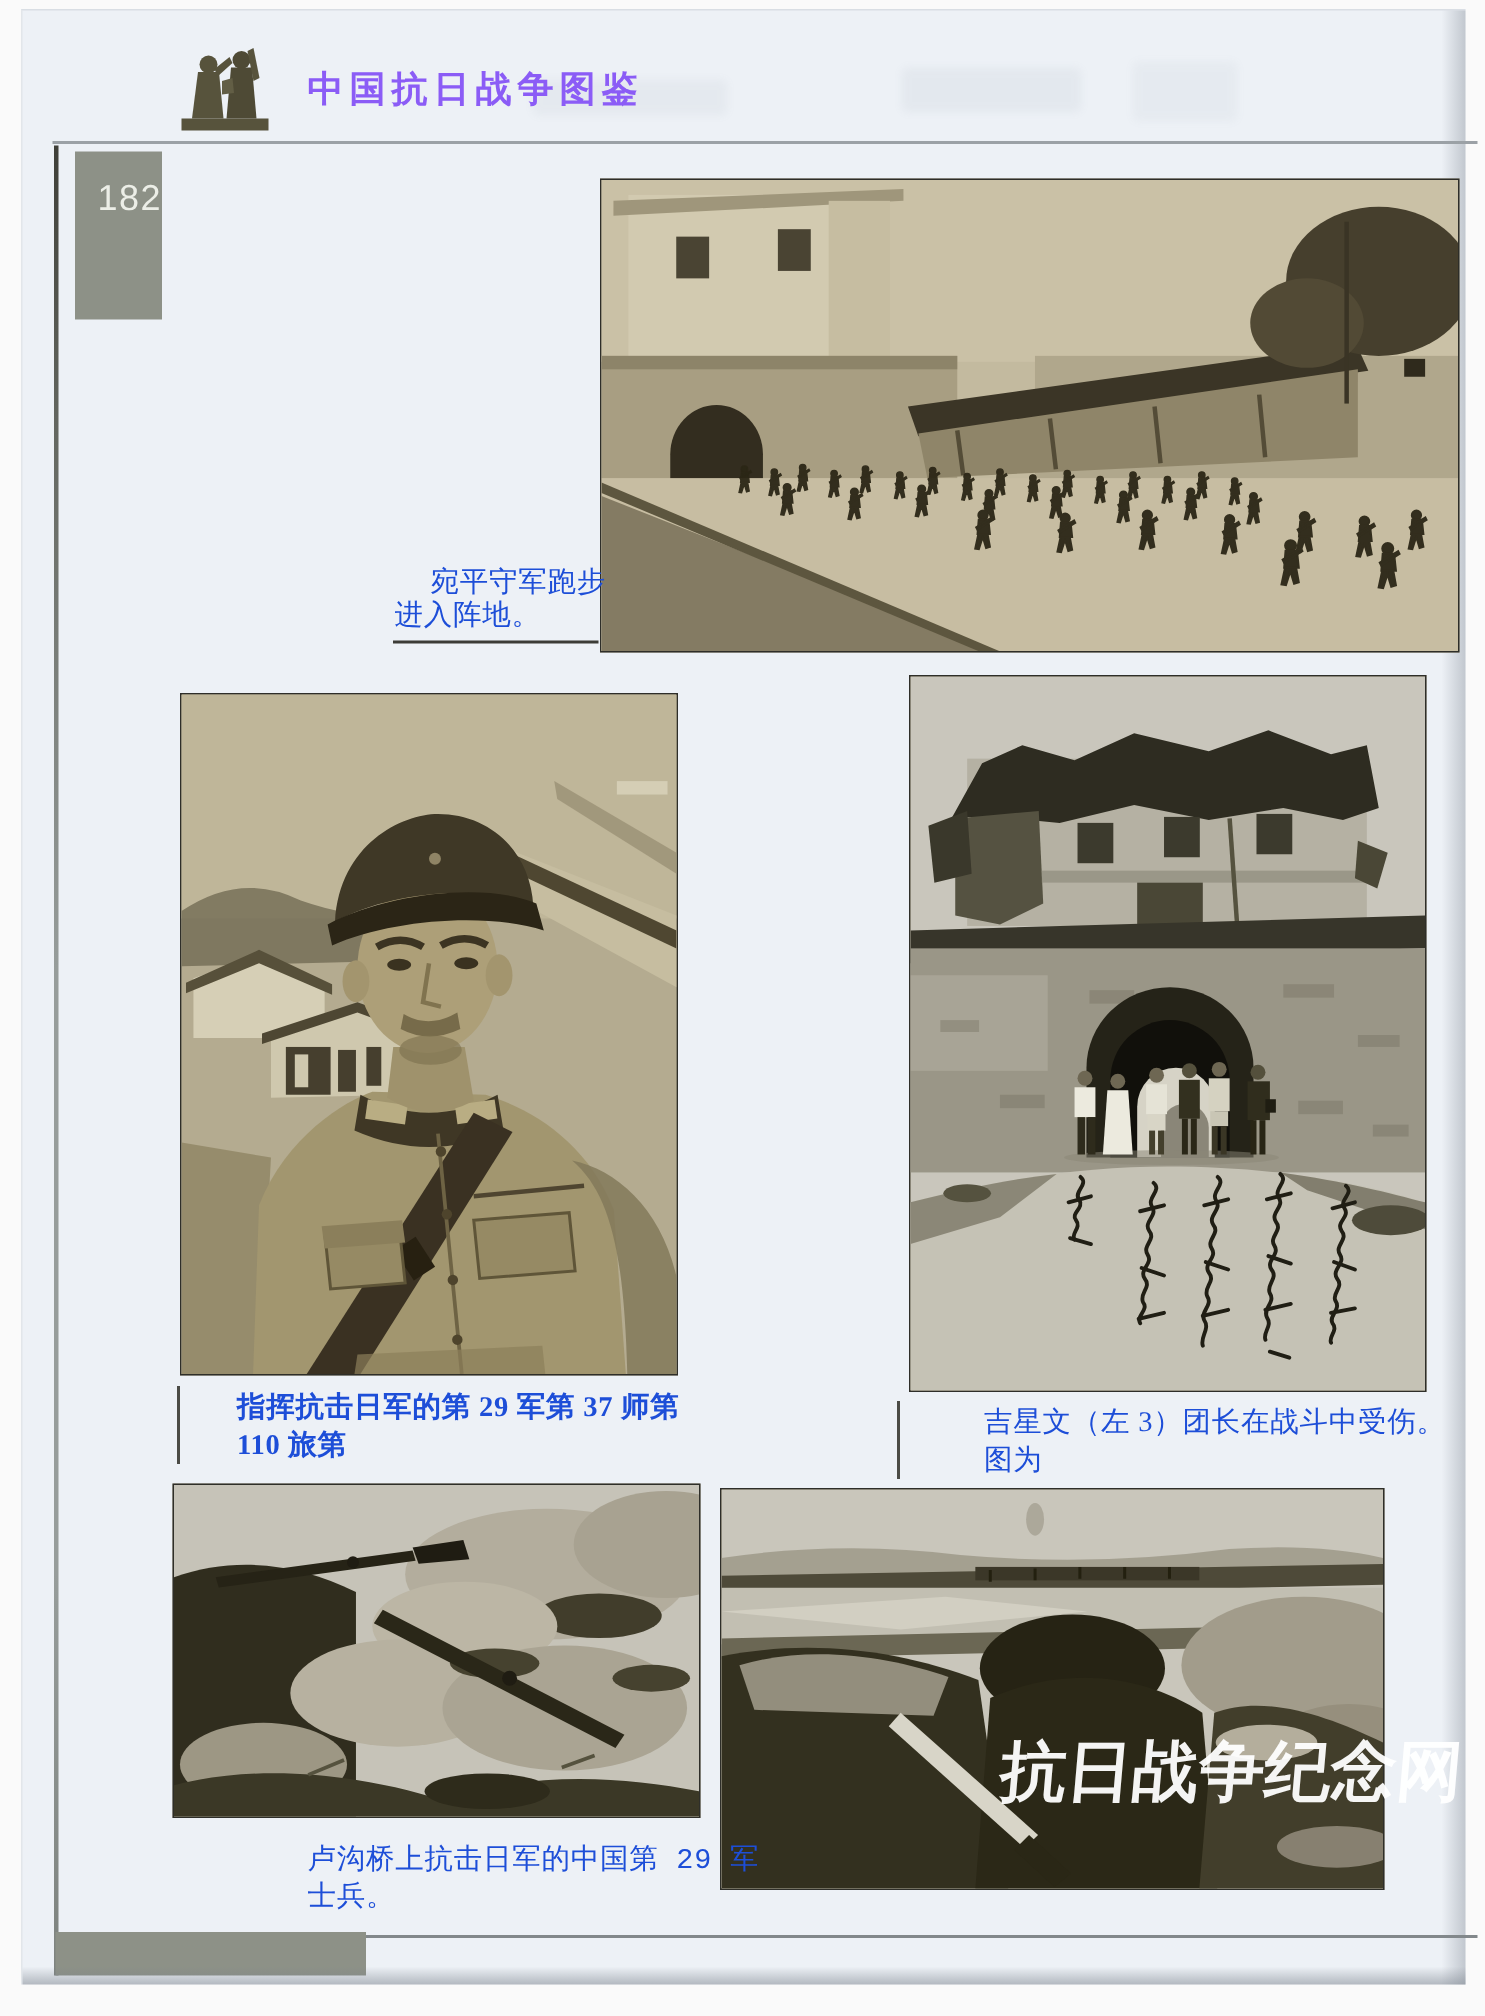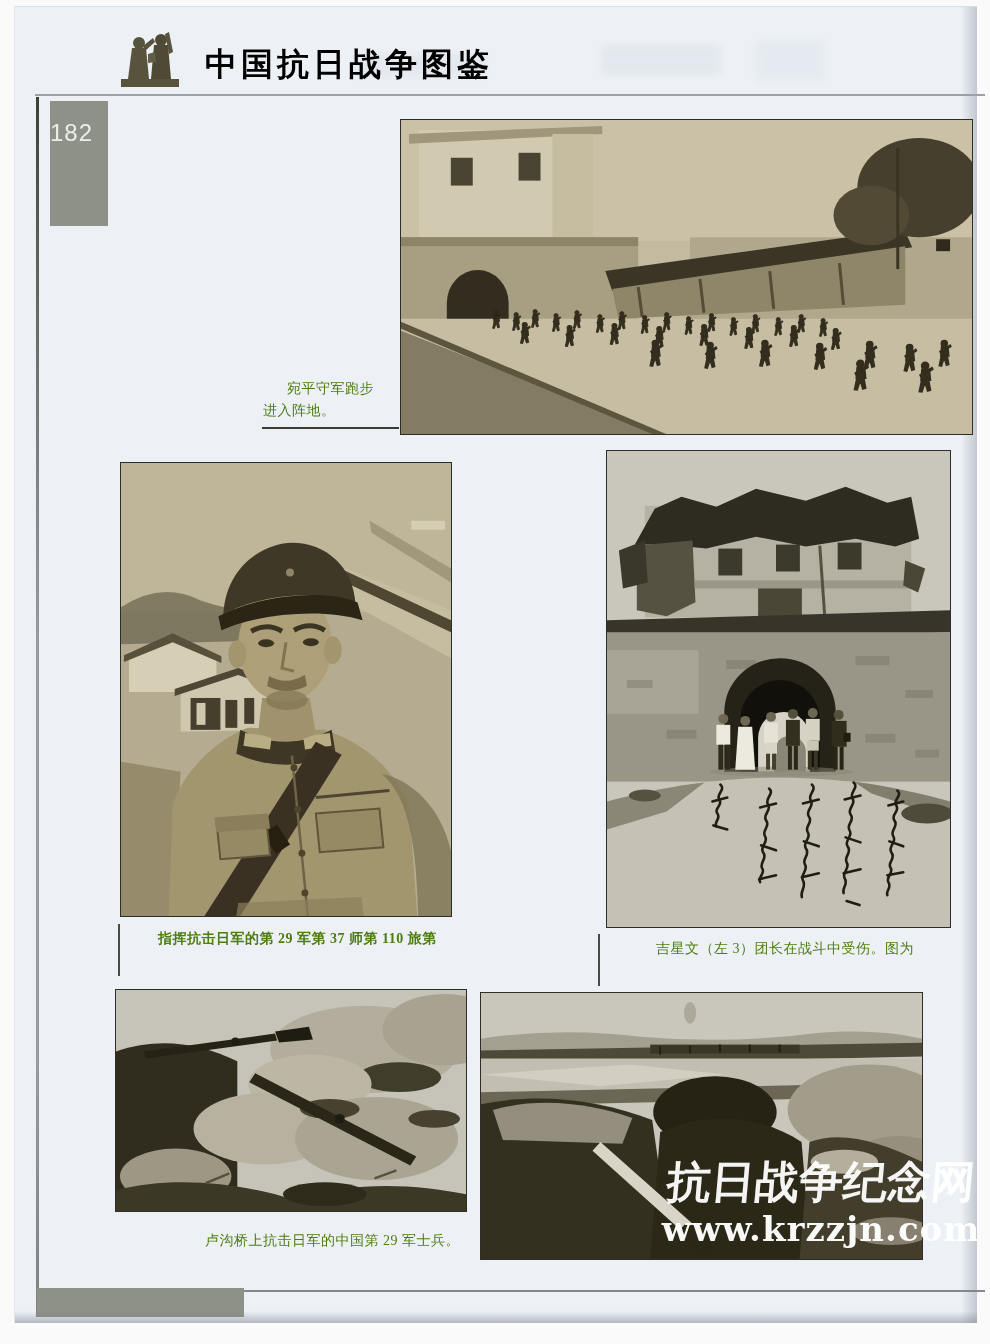--- a/index.html
+++ b/index.html
@@ -7,52 +7,52 @@
          font-family:"Liberation Serif","DejaVu Serif",serif;}
   .page{position:absolute;left:14px;top:6px;width:962px;height:1316px;
         background:#edf1f6;border-top:1px solid #d9dee4;border-left:1px solid #e2e6ea;}
   .page::before{content:"";position:absolute;right:0;top:0;bottom:0;width:16px;
         background:linear-gradient(90deg,rgba(150,158,168,0),rgba(140,148,158,.45));}
   .page::after{content:"";position:absolute;left:0;right:0;bottom:0;height:12px;
         background:linear-gradient(180deg,rgba(140,148,158,0),rgba(120,128,138,.5));}
 
   
   .logo{position:absolute;left:100px;top:25px;width:74px;height:57px;}
-  .title{position:absolute;left:190px;top:36px;margin:0;font-size:32px;font-weight:700;
-         letter-spacing:4px;color:#000000;font-family:"Liberation Sans","DejaVu Sans",sans-serif;}
+  .title{position:absolute;left:190px;top:36px;margin:0;font-size:24px;font-weight:700;
+         letter-spacing:4px;color:#8b5cf6;font-family:"Liberation Sans","DejaVu Sans",sans-serif;}
   .hdr-rule{position:absolute;left:20px;top:87px;width:950px;height:2px;background:#9ba1a6;}
   .left-rule{position:absolute;left:21px;top:90px;width:3px;height:1220px;
          background:linear-gradient(180deg,#3f3f38 0%,#63665f 15%,#979d9b 45%,#979d9b 78%,#7d827e 100%);}
-  .pageno{position:absolute;left:35px;top:94px;width:58px;height:125px;background:#8d9187;
-         color:#eceee7;font-size:24px;letter-spacing:1px;text-align:left;padding-top:18px;
+  .pageno{position:absolute;left:35px;top:94px;width:58px;height:112px;background:#8d9187;
+         color:#eceee7;font-size:24px;letter-spacing:1px;text-align:right;padding-top:18px;
          box-sizing:border-box;font-family:"Liberation Sans","DejaVu Sans",sans-serif;}
 
   
   .smudge{position:absolute;background:#7c8a99;filter:blur(3px);border-radius:4px;}
 
   
   .photo{position:absolute;margin:0;border:1px solid #2e2e29;box-sizing:border-box;
          background:#b9b19a;}
   .photo svg{display:block;width:100%;height:100%;}
   .ph1{left:385px;top:112px;width:573px;height:316px;}
   .ph2{left:105px;top:455px;width:332px;height:455px;}
   .ph3{left:591px;top:443px;width:345px;height:478px;}
   .ph4{left:100px;top:982px;width:352px;height:223px;}
   .ph5{left:465px;top:985px;width:443px;height:268px;}
 
   
-  .cap{position:absolute;font-size:14px;line-height:25px;color:#4d7c0f;letter-spacing:.5px;}
+  .cap{position:absolute;font-size:19px;line-height:25px;color:#1d4ed8;letter-spacing:.5px;}
   .cap span{display:block;}
   .cap1{left:248px;top:371px;width:150px;line-height:22px;}
   .cap1 .l1{padding-left:24px;}
   .cap2{left:113px;top:919px;width:345px;}
   .cap2 .l1{padding-left:30px;font-weight:bold;}
   .cap3{left:611px;top:929px;width:340px;}
   .cap3 .l1{padding-left:30px;}
-  .cap4{left:190px;top:1221px;width:320px;}
+  .cap4{left:190px;top:1221px;width:320px;font-family:Liberation Mono, monospace;}
   .cap1-rule{position:absolute;left:247px;top:420px;width:137px;height:2px;background:#3c3c37;}
   .vrule{position:absolute;width:2px;background:#4b4b45;}
   .vr2{left:103px;top:917px;height:52px;}
   .vr3{left:583px;top:927px;height:52px;}
 
   
   .foot-bar{position:absolute;left:22px;top:1281px;width:207px;height:29px;background:#8d9187;}
   .foot-rule{position:absolute;left:229px;top:1283px;width:741px;height:2px;background:#82888b;}
 
   
@@ -351,21 +351,20 @@
         <ellipse cx="365" cy="170" rx="34" ry="12" fill="#b4ae9c"></ellipse>
         <ellipse cx="412" cy="240" rx="40" ry="14" fill="#878070"></ellipse>
         <path d="M120,150 L212,232 L203,241 L112,159 Z" fill="#d8d5c8"></path>
         <path d="M206,232 L234,258 L223,267 L196,242 Z" fill="#2a2716"></path>
         <ellipse cx="210" cy="20" rx="6" ry="11" fill="#8f8a7a" opacity=".5"></ellipse>
       </svg>
     </figure>
 
     <div class="wm">
       <div class="w1">抗日战争纪念网</div>
-      <div class="w2">www.krzzjn.com</div>
     </div>
 
     <div class="cap cap1">
       <span class="l1">宛平守军跑步</span>
       <span class="l2">进入阵地。</span>
     </div>
     <div class="cap1-rule"></div>
 
     <div class="vrule vr2"></div>
     <div class="cap cap2">

